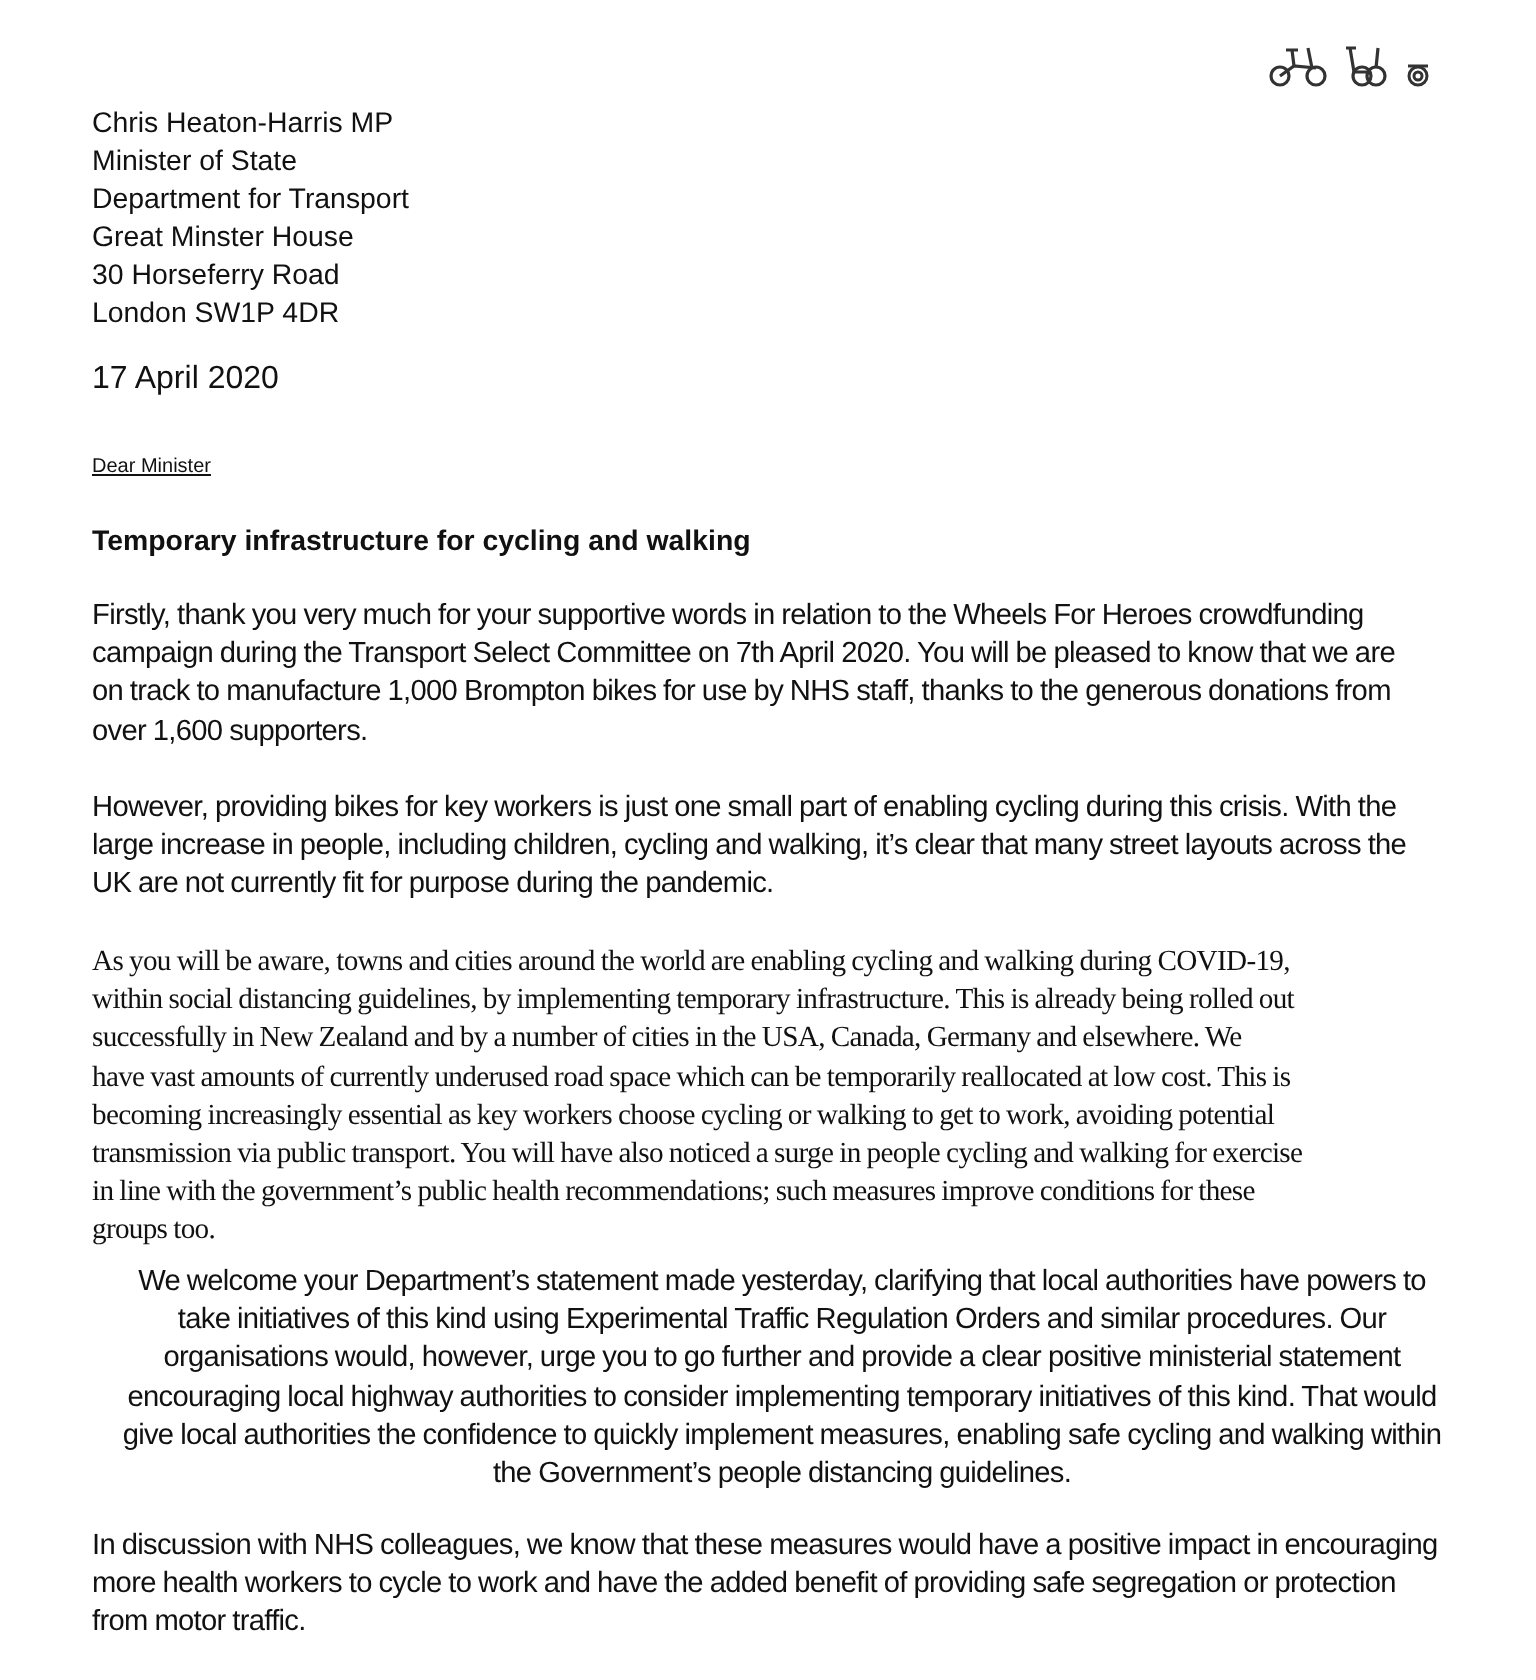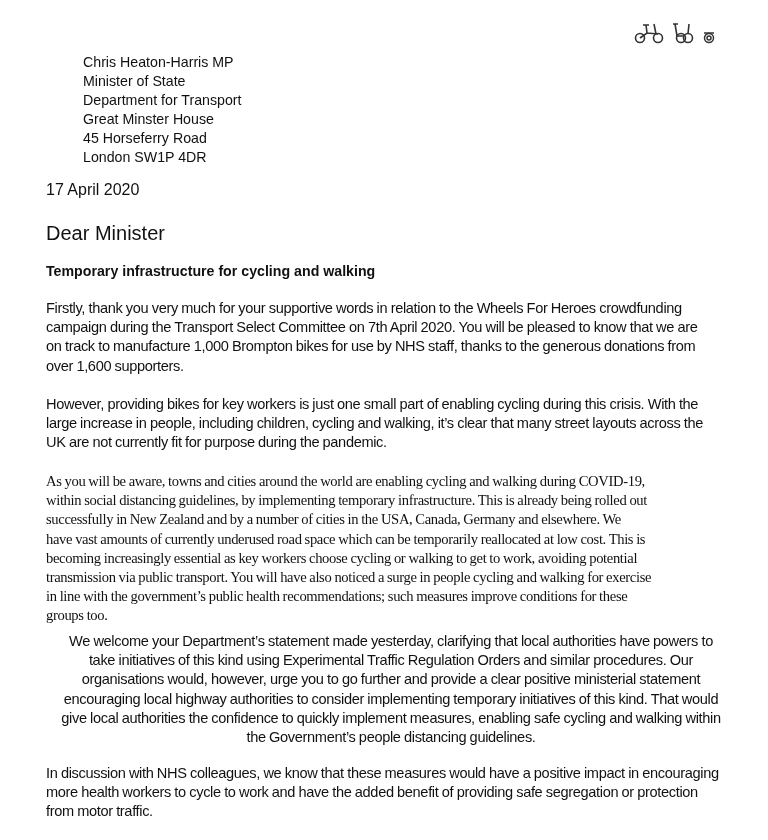--- a/index.html
+++ b/index.html
@@ -1,22 +1,22 @@
 <!DOCTYPE html>
 <html><head>
 <meta charset="utf-8">
 <style>
   html, body { margin: 0; padding: 0; background: #ffffff; }
   body { width: 768px; height: 840px; overflow: hidden; position: relative; color: #111111; font-family: "Liberation Sans", sans-serif; }
   .logo { position: absolute; left: 634px; top: 18px; height: 26px; display: flex; align-items: flex-end; gap: 6px; }
   .logo svg { display: block; }
   .addr { position: absolute; left: 46px; top: 53px; font-size: 14.2px; line-height: 19px; }
-  .addr div { white-space: nowrap; margin-left: 37px; }
+  .addr div { white-space: nowrap; }
   .date { position: absolute; left: 46px; top: 180px; font-size: 16px; line-height: 19px; }
-  .salutation { position: absolute; left: 46px; top: 224px; font-size: 20px; line-height: 19px; }
+  .salutation { position: absolute; left: 46px; top: 224px; font-size: 10px; line-height: 19px; text-decoration: underline; }
   .subject { position: absolute; left: 46px; top: 262px; font-size: 14.2px; line-height: 19px; font-weight: bold; }
   .para { position: absolute; left: 46px; width: 690px; font-size: 14.6px; line-height: 19.2px; letter-spacing: -0.35px; word-spacing: -0.3px; }
   .para .ln { display: block; white-space: nowrap; }
   #p1 { top: 299px; }
   #p2 { top: 395px; }
   #p3 { top: 472px; font-family: Liberation Serif, serif; }
   #p4 { top: 632px; text-align: center; }
   #p5 { top: 764px; }
 </style>
 </head>
@@ -44,21 +44,21 @@
       <path d="M2 3 L12 3"></path>
     </g>
   </svg>
 </div>
 
 <div class="addr">
   <div>Chris Heaton-Harris MP</div>
   <div>Minister of State</div>
   <div>Department for Transport</div>
   <div>Great Minster House</div>
-  <div>45 Horseferry Road</div>
+  <div>30 Horseferry Road</div>
   <div>London SW1P 4DR</div>
 </div>
 
 <div class="date">17 April 2020</div>
 <div class="salutation">Dear Minister</div>
 <div class="subject">Temporary infrastructure for cycling and walking</div>
 
 <div class="para" id="p1">
   <span class="ln">Firstly, thank you very much for your supportive words in relation to the Wheels For Heroes crowdfunding</span>
   <span class="ln">campaign during the Transport Select Committee on 7th April 2020. You will be pleased to know that we are</span>

